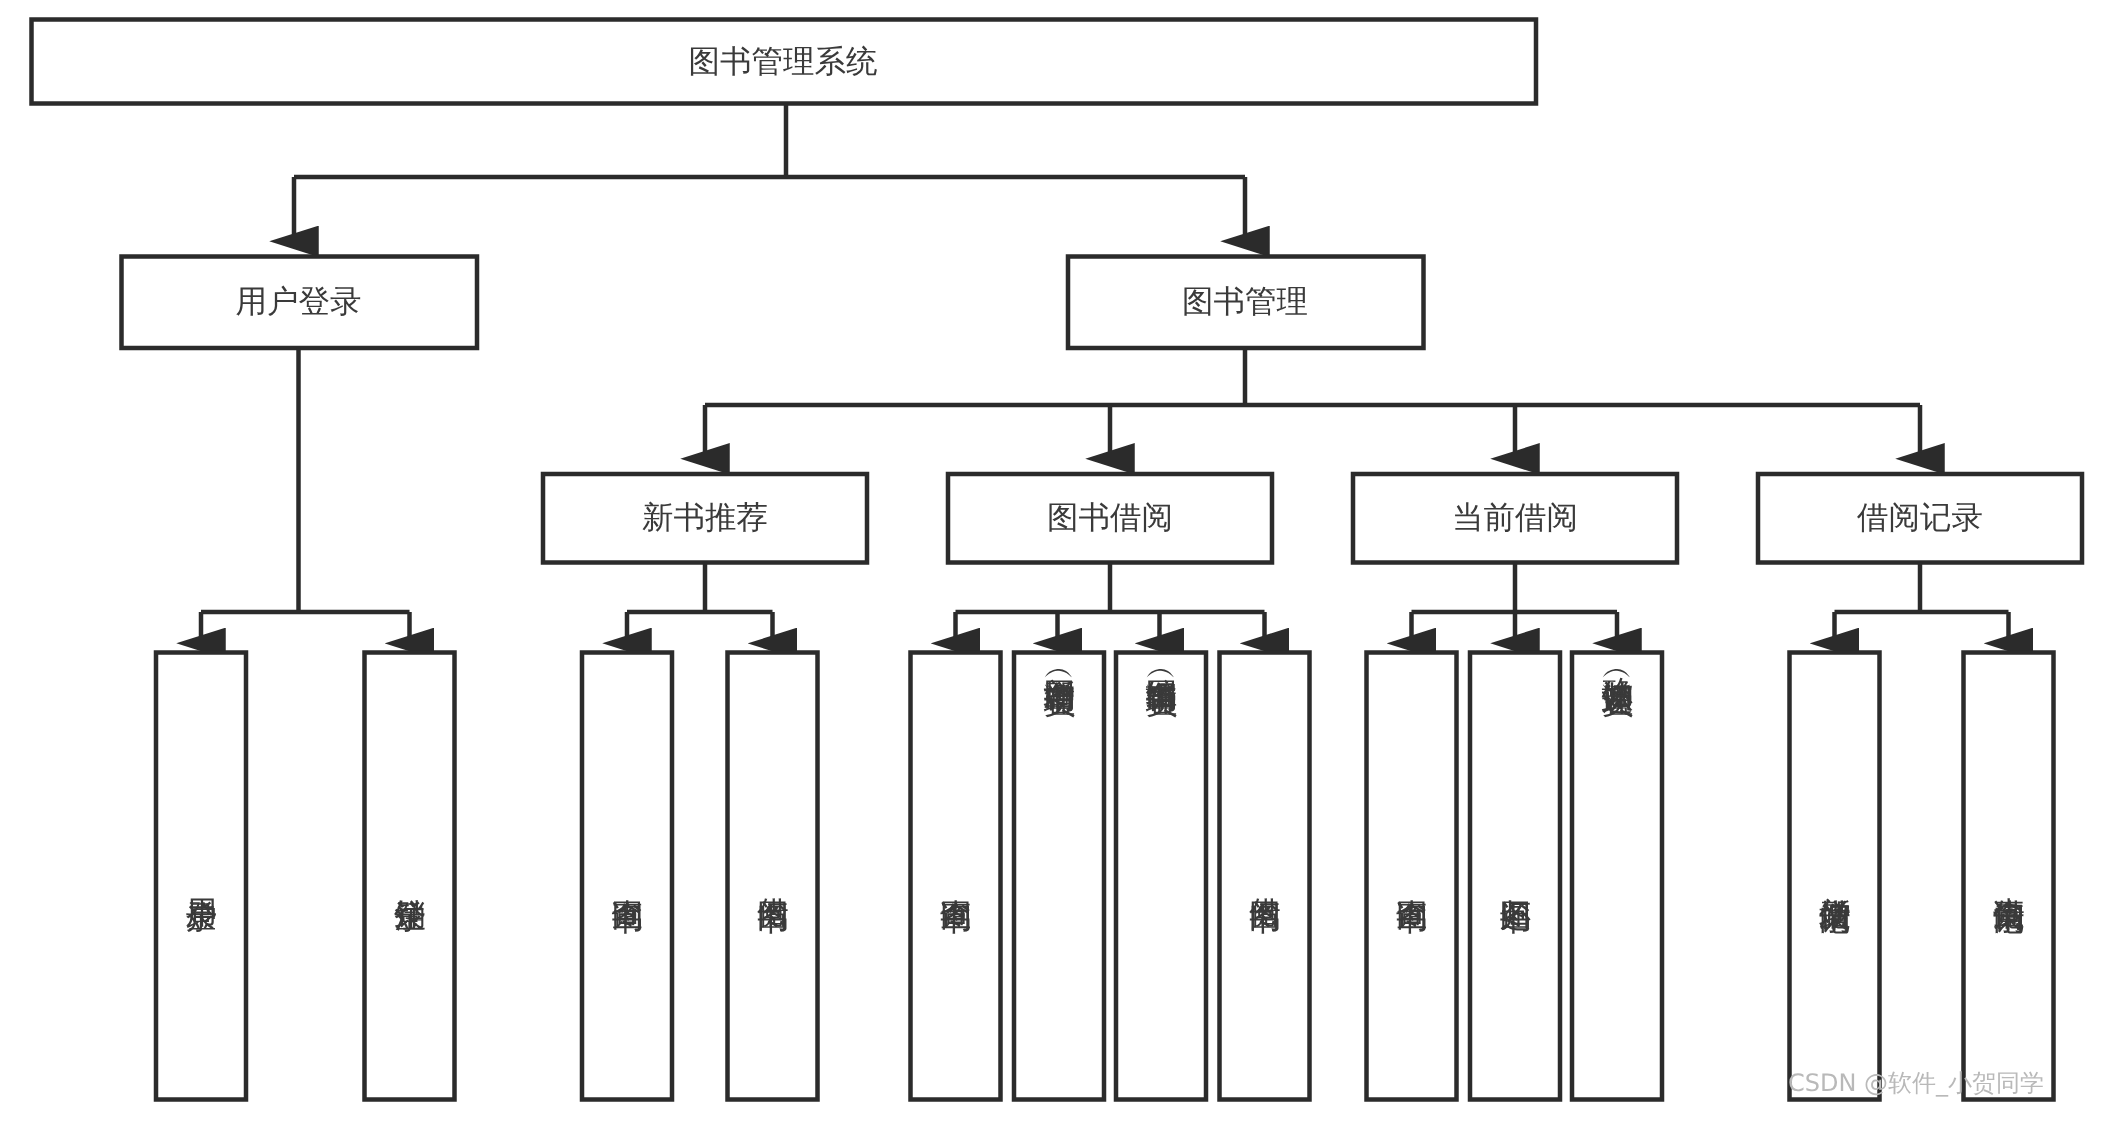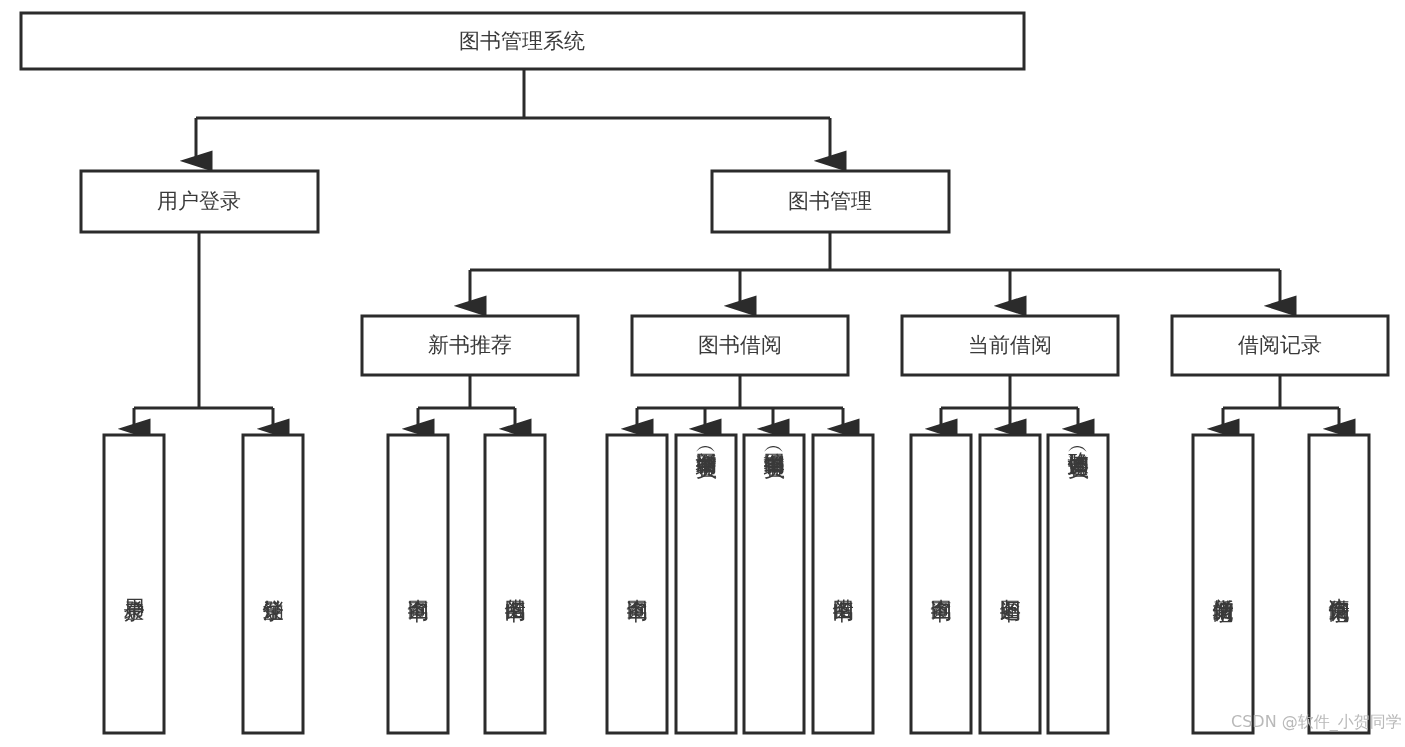--- a/index.html
+++ b/index.html
@@ -61,21 +61,20 @@
     white-space: nowrap;
   }
   .watermark {
     position: absolute;
     left: 1192px;
     top: 712px;
     font-family: "DejaVu Sans", "Liberation Sans", sans-serif;
     font-size: 16px;
     color: #b9b9b9;
     white-space: nowrap;
-    margin-left: 39px;
   }
 </style>
 </head>
 <body>
 
 <div id="diagram-root">
 
   <svg class="flow" viewBox="0 0 1405 747">
     <defs>
       <marker id="arrowhead" markerWidth="10" markerHeight="11" refX="3.2" refY="5.5" orient="auto" markerUnits="strokeWidth">

